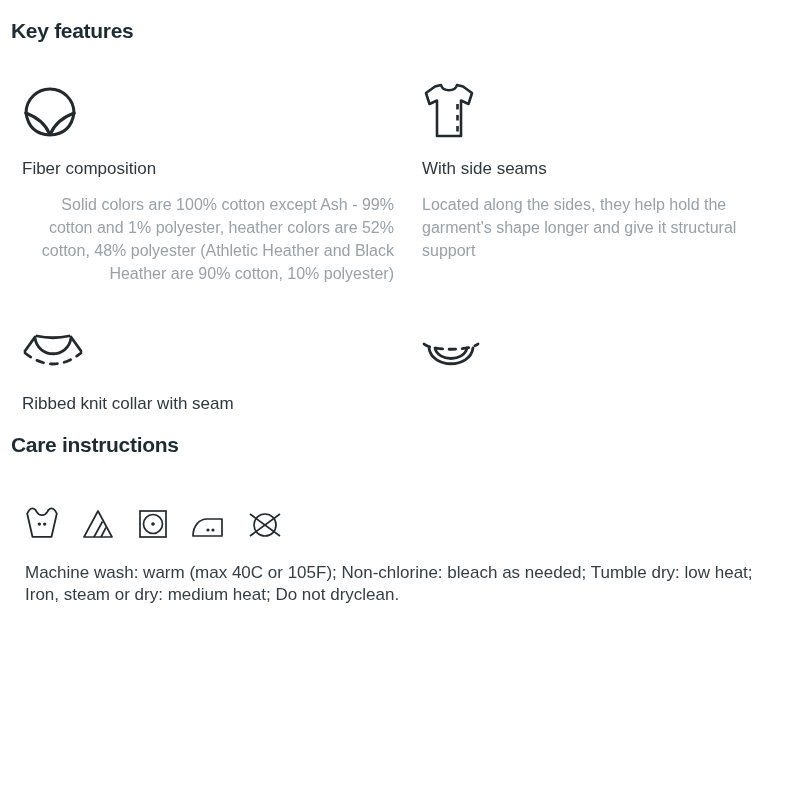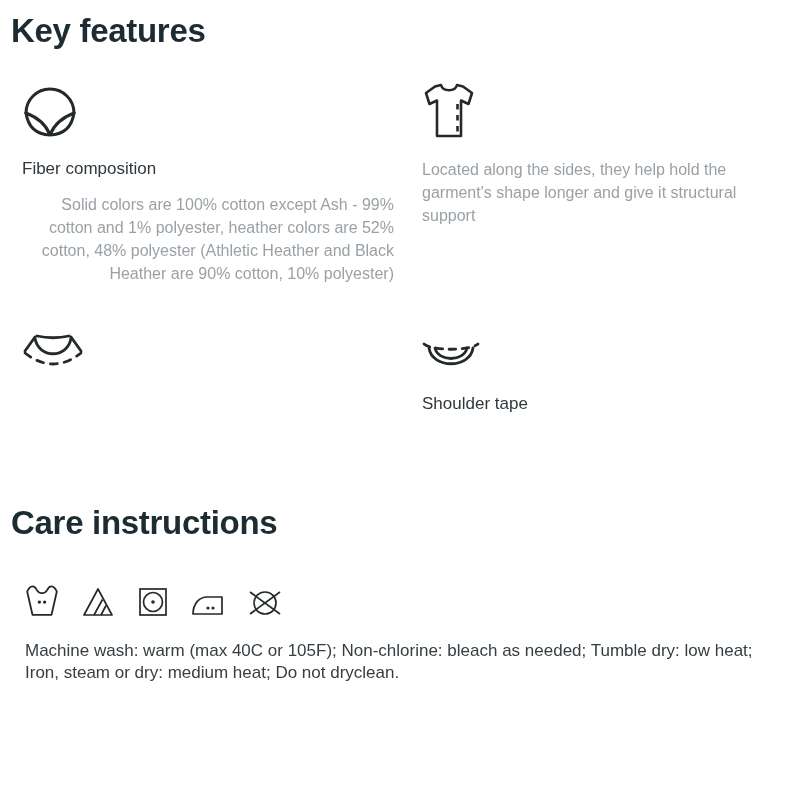--- a/index.html
+++ b/index.html
@@ -6,21 +6,21 @@
   html, body { background: #ffffff; }
   body {
     width: 794px; height: 794px;
     font-family: "Liberation Sans", "DejaVu Sans", sans-serif;
     color: #30383d;
     overflow: hidden;
   }
   .page { padding: 14px 11px 0 11px; }
 
   h1.section-heading {
-    font-size: 33px;
+    font-size: 21px;
     font-weight: 700;
     letter-spacing: -0.3px;
     color: #1d2b33;
     line-height: 34px;
   }
 
   .features-grid {
     margin-top: 30px;
     padding-left: 11px;
     display: grid;
@@ -46,21 +46,21 @@
   }
   .feature-desc {
     font-size: 16px;
     line-height: 23px;
     color: #9aa1a6;
     font-weight: 400;
   }
   .feature-item.col-left  .feature-desc { max-width: 372px; text-align: right; }
   .feature-item.col-right .feature-desc { max-width: 370px; }
 
-  .care-section { margin-top: 78px; }
+  .care-section { }
   .care-icons {
     margin: 42px 0 0 14px;
     display: flex;
     align-items: flex-end;
     gap: 22px;
     color: #24292c;
   }
   .care-text {
     margin: 22px 0 0 14px;
     max-width: 745px;
@@ -93,44 +93,45 @@
         <div class="feature-desc">Solid colors are 100% cotton except Ash - 99% cotton and 1% polyester, heather colors are 52% cotton, 48% polyester (Athletic Heather and Black Heather are 90% cotton, 10% polyester)</div>
       </div>
 
       <div class="feature-item col-right">
         <div class="feature-icon">
           <svg width="54" height="62" viewBox="0 0 54 62" fill="none" stroke="currentColor" stroke-width="2.6" stroke-linejoin="round">
             <path d="M 19 5 L 13 6.5 L 4 13 L 7.5 24 L 15 20.5 L 15 56 L 39 56 L 39 20.5 L 46.5 24 L 50 13 L 41 6.5 L 35 5 C 33 12 21 12 19 5 Z"></path>
             <path d="M 35.5 24 L 35.5 54" stroke-dasharray="5.5 5.5"></path>
           </svg>
         </div>
+        <div class="feature-title">With side seams</div>
         <div class="feature-desc">Located along the sides, they help hold the garment's shape longer and give it structural support</div>
       </div>
 
       <div class="feature-item col-left">
         <div class="feature-icon">
           <svg width="62" height="47" viewBox="0 0 62 47" fill="none" stroke="currentColor" stroke-width="2.8" stroke-linecap="round" stroke-linejoin="round">
             <path d="M 3 21 L 13 7"></path>
             <path d="M 59 21 L 49 7"></path>
             <path d="M 15 6 Q 31 9.5 47 6"></path>
             <path d="M 13 8 C 16 29 46 29 49 8"></path>
             <path d="M 3 23 Q 31 45 59 23" stroke-dasharray="7 7"></path>
           </svg>
         </div>
+        <div class="feature-title">Ribbed knit collar with seam</div>
       </div>
 
       <div class="feature-item col-right">
         <div class="feature-icon">
           <svg width="58" height="43" viewBox="0 0 58 43" fill="none" stroke="currentColor" stroke-width="2.8" stroke-linecap="round">
             <path d="M 2 10 C 10 17 48 17 56 10" stroke-dasharray="6.5 6.5"></path>
             <path d="M 7 14 C 10 35 48 35 51 14"></path>
             <path d="M 13 14 C 16 28 42 28 45 14"></path>
           </svg>
         </div>
-        <div class="feature-title">Shoulder tape</div>
       </div>
 
     </div>
   </section>
 
   <section class="care-section">
     <h1 class="section-heading">Care instructions</h1>
 
     <div class="care-icons">
 

